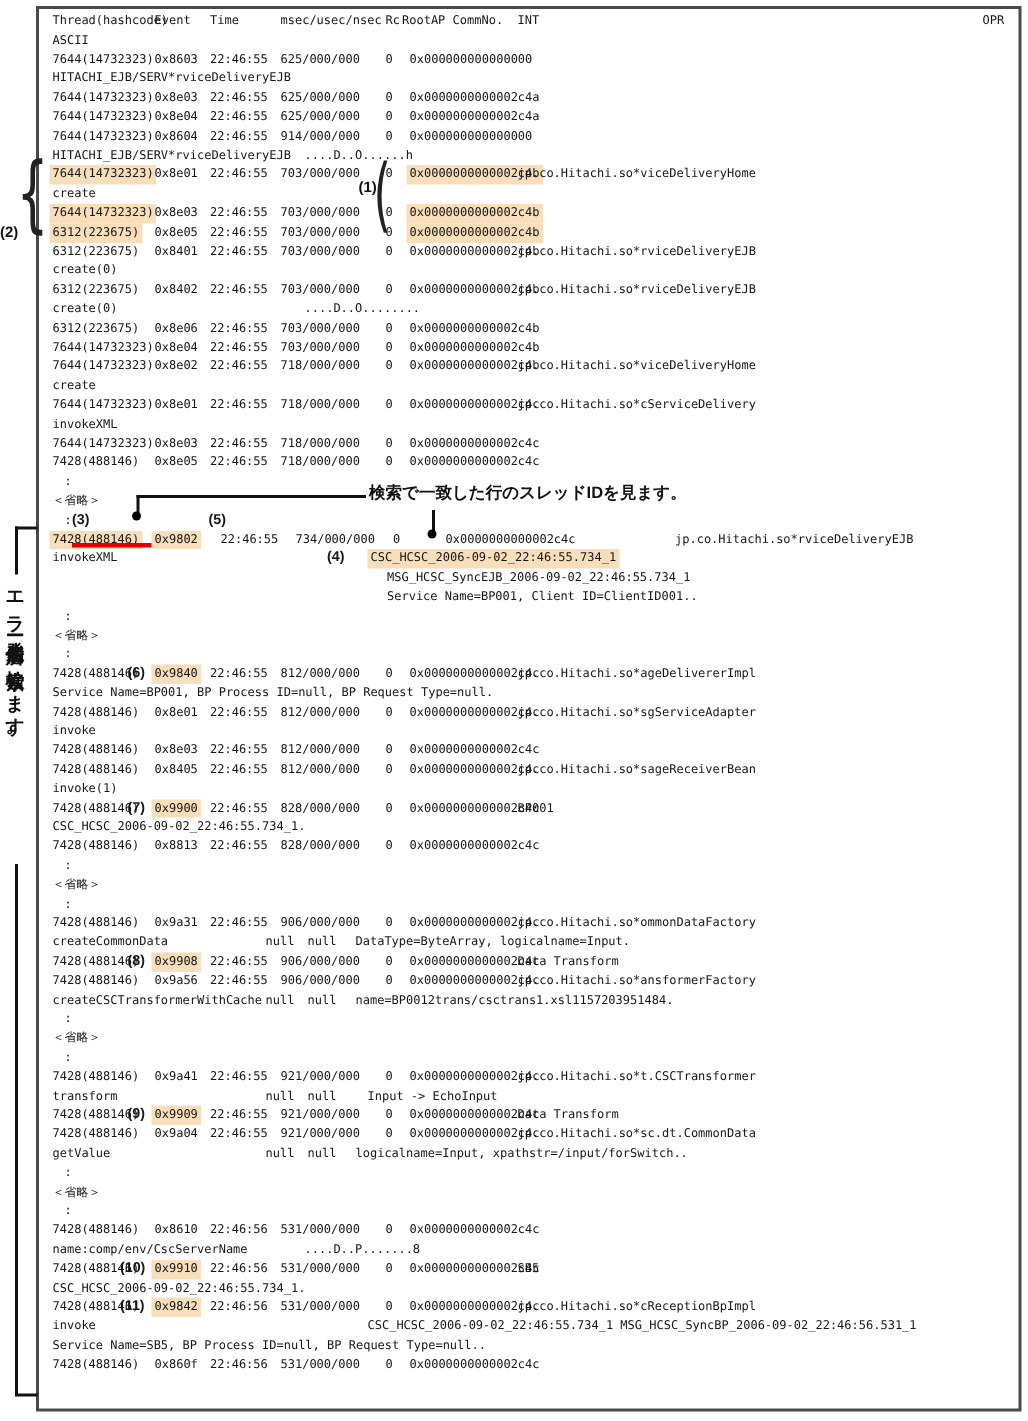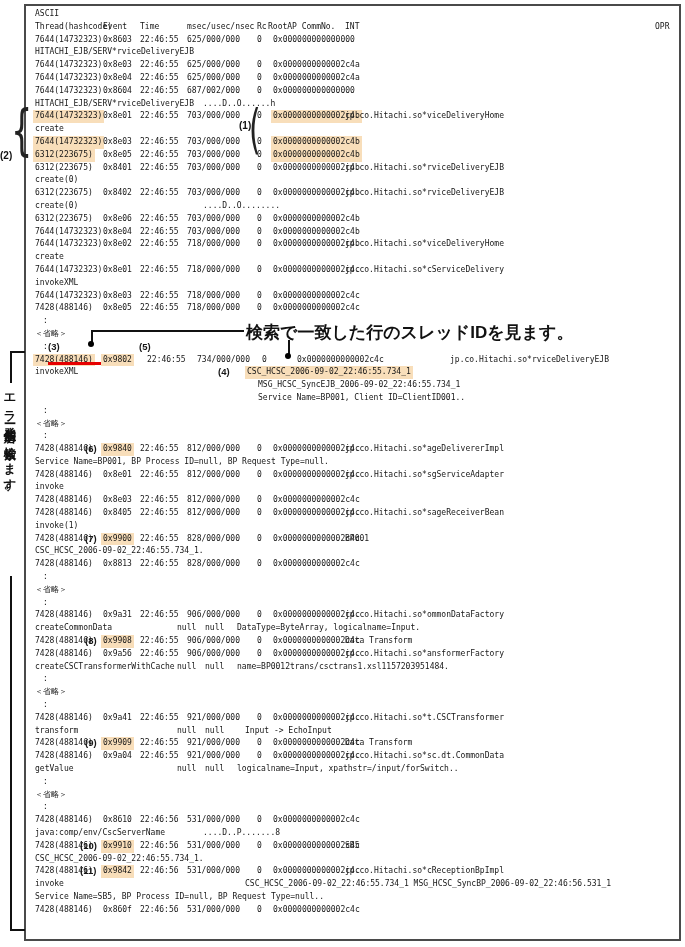--- a/index.html
+++ b/index.html
@@ -23,21 +23,21 @@
   .c-me{left:0}.c-do{left:168px}.c-n1{left:142px}.c-n2{left:170px}.c-dt{left:202px}
   .c-d2{left:210px}.c-mg{left:223px}.c-co{left:8px}
   .c-la{left:50px}.c-lb{left:45px}.c-l3{left:13px}.c-l4{left:183px}.c-l5{left:104px}.c-ch{left:212px}
   .c-t28{left:112px}.c-m28{left:162px}.c-r28{left:227px}.c-a28{left:262px}.c-i28{left:415px}
   
   .ov{position:absolute;}
   .lnv{background:#111;width:1.5px;}
   .lnh{background:#111;height:1.5px;}
   .dot{width:6px;height:6px;border-radius:50%;background:#000;}
   #callout-text{left:246px;top:321px;font-family:"Liberation Sans","DejaVu Sans",sans-serif;
-    font-size:17px;font-weight:bold;color:#111;white-space:nowrap;}
+    font-size:11px;font-weight:bold;color:#111;white-space:nowrap;}
   #side-note{left:1px;top:384px;writing-mode:vertical-rl;text-orientation:upright;
     font-family:"Liberation Sans","DejaVu Sans",sans-serif;font-size:12.5px;font-weight:bold;
     color:#111;background:#fff;letter-spacing:1px;padding:2px 0;}
   #label-1{left:239px;top:120px;}
   #label-2{left:0px;top:150px;}
   .biglab{font-family:"Liberation Sans","DejaVu Sans",sans-serif;font-weight:bold;font-size:10px;color:#111;}
   #paren-1{left:249px;top:102px;font-size:54px;line-height:56px;font-family:"DejaVu Sans",sans-serif;
     transform:scaleX(.55);transform-origin:left top;color:#222;font-weight:normal;}
   #brace-2{left:11px;top:101px;font-size:56px;line-height:58px;font-family:"DejaVu Sans",sans-serif;
     transform:scaleX(.6);transform-origin:left top;color:#222;}
@@ -45,33 +45,33 @@
 </style>
 </head>
 <body>
 
 <div class="stage">
 
   <div id="frame"></div>
 
   <div id="log">
       <div class="row">
-        <span class="cell c-me">ASCII</span>
-      </div>
-      <div class="row">
         <span class="cell c-th">Thread(hashcode)</span>
         <span class="cell c-ev">Event</span>
         <span class="cell c-tm">Time</span>
         <span class="cell c-ms">msec/usec/nsec</span>
         <span class="cell c-rc">Rc</span>
         <span class="cell c-raH">RootAP CommNo.</span>
         <span class="cell c-in">INT</span>
         <span class="cell c-op">OPR</span>
       </div>
       <div class="row">
+        <span class="cell c-me">ASCII</span>
+      </div>
+      <div class="row">
         <span class="cell c-th">7644(14732323)</span>
         <span class="cell c-ev">0x8603</span>
         <span class="cell c-tm">22:46:55</span>
         <span class="cell c-ms">625/000/000</span>
         <span class="cell c-rc">0</span>
         <span class="cell c-ra">0x000000000000000</span>
       </div>
       <div class="row">
         <span class="cell c-me">HITACHI_EJB/SERV*rviceDeliveryEJB</span>
       </div>
@@ -88,21 +88,21 @@
         <span class="cell c-ev">0x8e04</span>
         <span class="cell c-tm">22:46:55</span>
         <span class="cell c-ms">625/000/000</span>
         <span class="cell c-rc">0</span>
         <span class="cell c-ra">0x0000000000002c4a</span>
       </div>
       <div class="row">
         <span class="cell c-th">7644(14732323)</span>
         <span class="cell c-ev">0x8604</span>
         <span class="cell c-tm">22:46:55</span>
-        <span class="cell c-ms">687/002/000</span>
+        <span class="cell c-ms">914/000/000</span>
         <span class="cell c-rc">0</span>
         <span class="cell c-ra">0x000000000000000</span>
       </div>
       <div class="row">
         <span class="cell c-me">HITACHI_EJB/SERV*rviceDeliveryEJB</span>
         <span class="cell c-do">....D..O......h</span>
       </div>
       <div class="row">
         <span class="cell c-th hl">7644(14732323)</span>
         <span class="cell c-ev">0x8e01</span>
@@ -427,21 +427,21 @@
       </div>
       <div class="row">
         <span class="cell c-th">7428(488146)</span>
         <span class="cell c-ev">0x8610</span>
         <span class="cell c-tm">22:46:56</span>
         <span class="cell c-ms">531/000/000</span>
         <span class="cell c-rc">0</span>
         <span class="cell c-ra">0x0000000000002c4c</span>
       </div>
       <div class="row">
-        <span class="cell c-me">java:comp/env/CscServerName</span>
+        <span class="cell c-me">name:comp/env/CscServerName</span>
         <span class="cell c-do">....D..P.......8</span>
       </div>
       <div class="row">
         <span class="cell c-th">7428(488146)</span>
         <span class="cell c-lb lab">(10)</span>
         <span class="cell c-ev hl">0x9910</span>
         <span class="cell c-tm">22:46:56</span>
         <span class="cell c-ms">531/000/000</span>
         <span class="cell c-rc">0</span>
         <span class="cell c-ra">0x0000000000002c4c</span>

